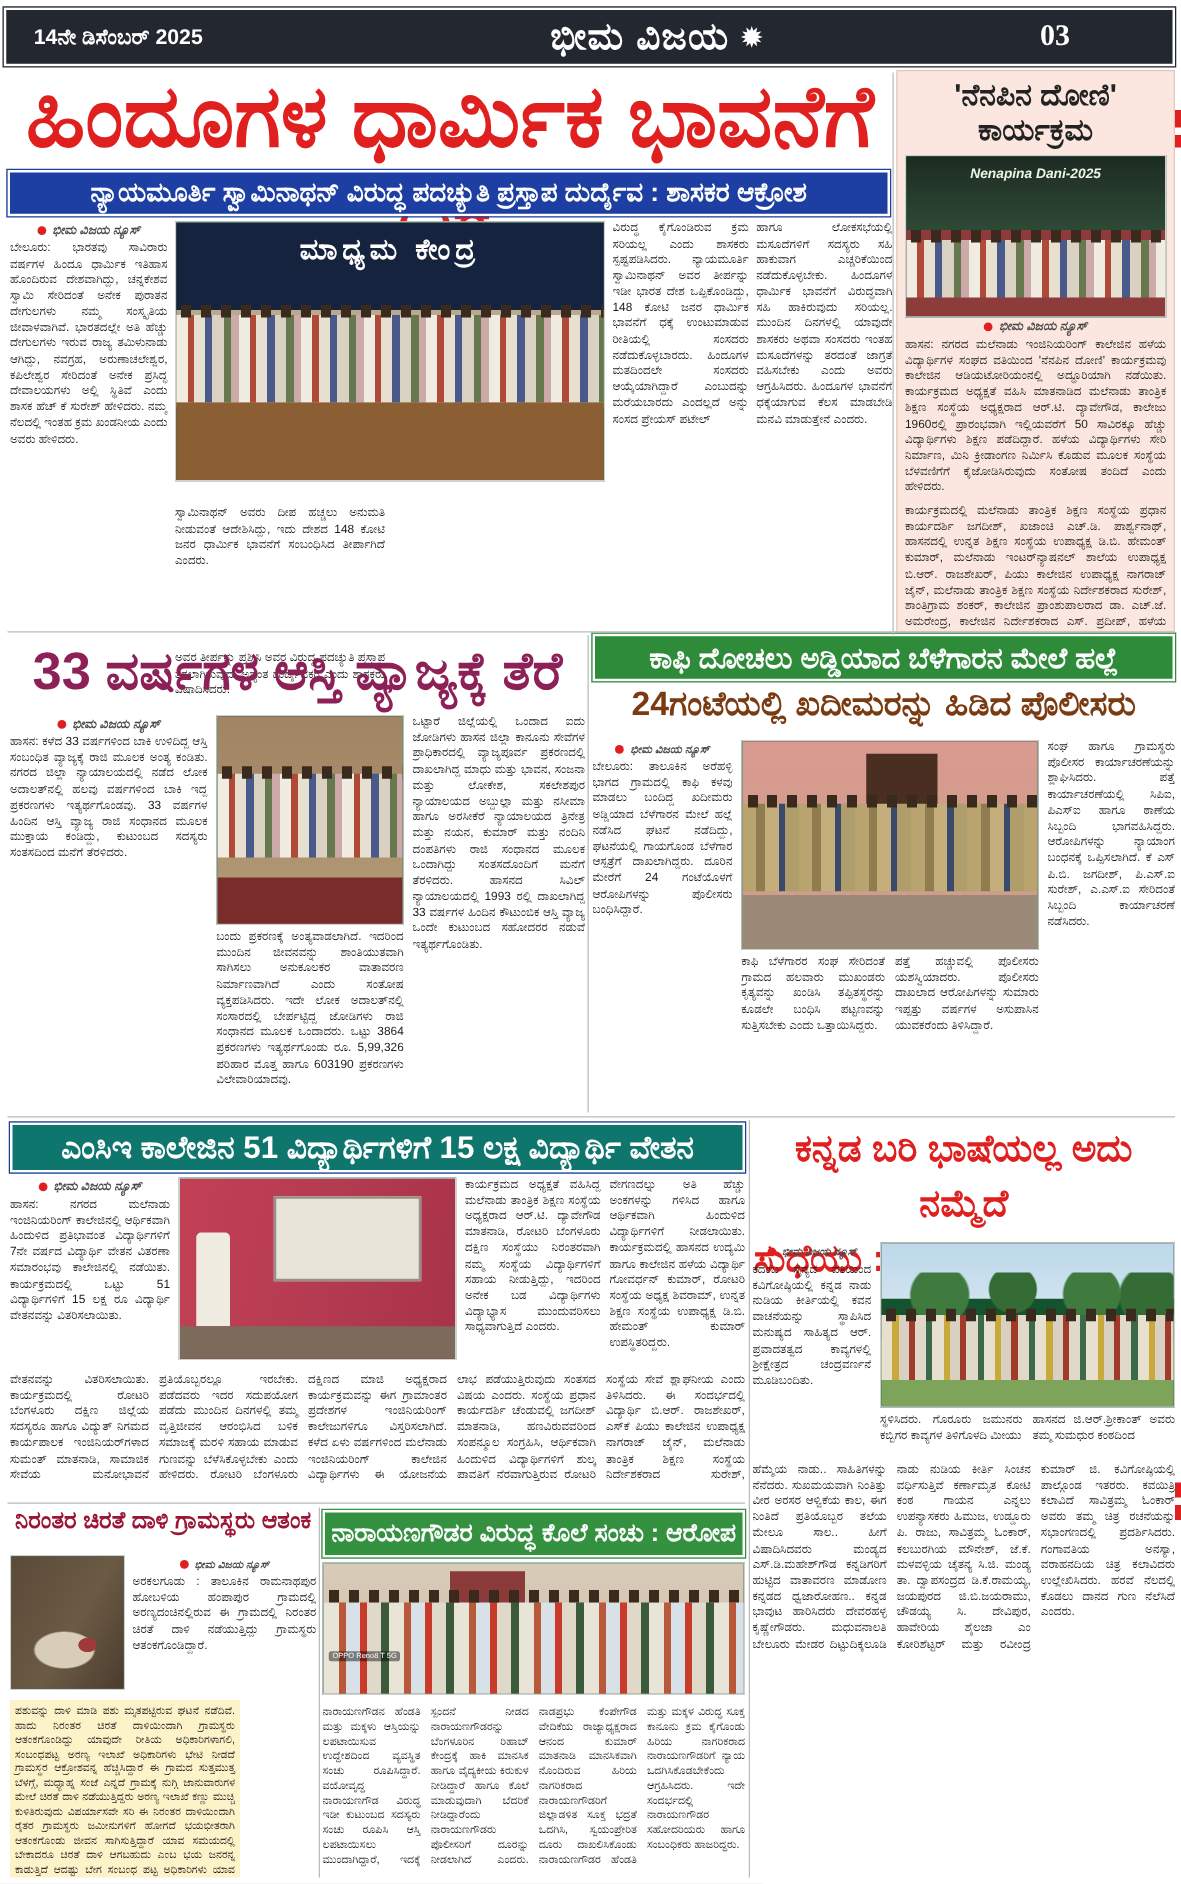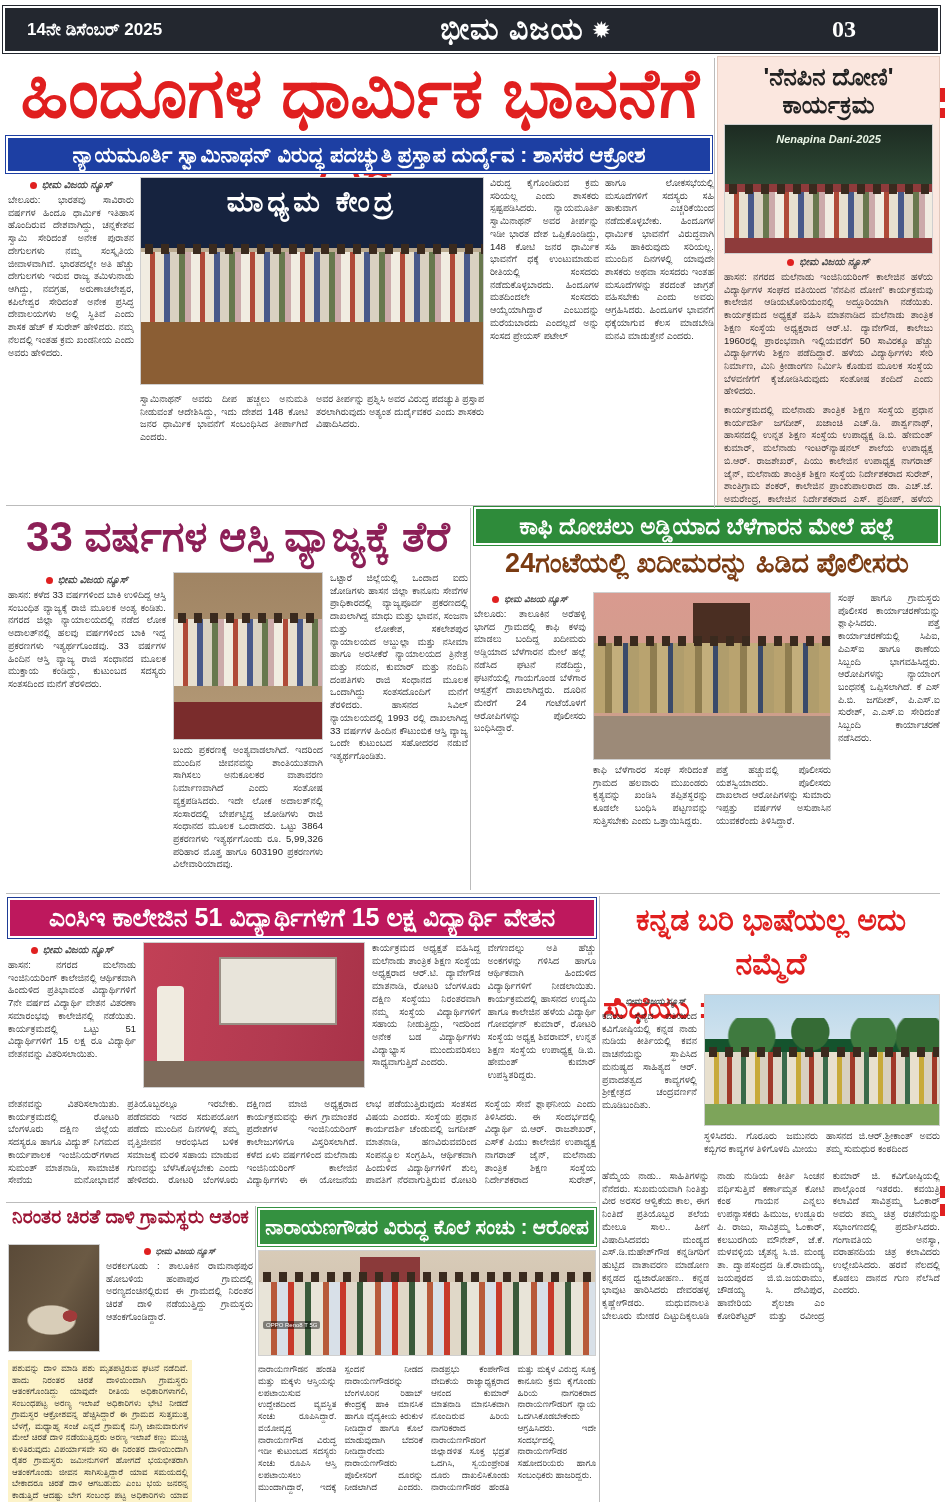--- a/index.html
+++ b/index.html
@@ -54,27 +54,27 @@
     <div style="width:126px;flex:0 0 auto;">
       <div class="byline">
           <span class="dot"></span>
           <span>ಭೀಮ ವಿಜಯ ನ್ಯೂಸ್</span>
         </div>
       <div class="kn" style="height:296px;">ಬೇಲೂರು: ಭಾರತವು ಸಾವಿರಾರು ವರ್ಷಗಳ ಹಿಂದೂ ಧಾರ್ಮಿಕ ಇತಿಹಾಸ ಹೊಂದಿರುವ ದೇಶವಾಗಿದ್ದು, ಚನ್ನಕೇಶವ ಸ್ವಾಮಿ ಸೇರಿದಂತೆ ಅನೇಕ ಪುರಾತನ ದೇಗುಲಗಳು ನಮ್ಮ ಸಂಸ್ಕೃತಿಯ ಜೀವಾಳವಾಗಿವೆ. ಭಾರತದಲ್ಲೇ ಅತಿ ಹೆಚ್ಚು ದೇಗುಲಗಳು ಇರುವ ರಾಜ್ಯ ತಮಿಳುನಾಡು ಆಗಿದ್ದು, ನವಗ್ರಹ, ಅರುಣಾಚಲೇಶ್ವರ, ಕಪಿಲೇಶ್ವರ ಸೇರಿದಂತೆ ಅನೇಕ ಪ್ರಸಿದ್ಧ ದೇವಾಲಯಗಳು ಅಲ್ಲಿ ಸ್ಥಿತಿವೆ ಎಂದು ಶಾಸಕ ಹೆಚ್ ಕೆ ಸುರೇಶ್ ಹೇಳಿದರು. ನಮ್ಮ ನೆಲದಲ್ಲಿ ಇಂತಹ ಕ್ರಮ ಖಂಡನೀಯ ಎಂದು ಅವರು ಹೇಳಿದರು.</div>
     </div>
     <div style="width:344px;flex:0 0 auto;">
       <div class="photo" style="width:344px;height:208px;">
         <div class="abs" style="left:0;top:0;right:0;height:34%;background:#16233f;"></div>
-        <div class="pbanner" style="top:8px;font-size:28px;letter-spacing:4px;color:#fff;">ಮಾಧ್ಯಮ ಕೇಂದ್ರ</div>
+        <div class="pbanner" style="top:8px;font-size:23px;letter-spacing:4px;color:#fff;">ಮಾಧ್ಯಮ ಕೇಂದ್ರ</div>
         <div class="abs" style="left:0;top:34%;right:0;height:38%;background:#b9a audio88f;background:#b9a98f;"></div>
         <div class="crowd" style="top:36%;height:34%;"></div>
         <div class="heads" style="top:32%;"></div>
         <div class="abs" style="left:0;bottom:0;right:0;height:30%;background:#8b5e34;"></div>
       </div>
-      <div style="display:flex;gap:8px;margin-top:8px;">
+      <div style="display:flex;gap:8px;margin-top:20px;flex-direction:column;">
         <div class="kn" style="width:168px;height:108px;">ಸ್ವಾಮಿನಾಥನ್ ಅವರು ದೀಪ ಹಚ್ಚಲು ಅನುಮತಿ ನೀಡುವಂತೆ ಆದೇಶಿಸಿದ್ದು, ಇದು ದೇಶದ 148 ಕೋಟಿ ಜನರ ಧಾರ್ಮಿಕ ಭಾವನೆಗೆ ಸಂಬಂಧಿಸಿದ ತೀರ್ಪಾಗಿದೆ ಎಂದರು.</div>
         <div class="kn" style="width:168px;height:108px;">ಅವರ ತೀರ್ಪನ್ನು ಪ್ರಶ್ನಿಸಿ ಅವರ ವಿರುದ್ಧ ಪದಚ್ಯುತಿ ಪ್ರಸ್ತಾಪ ತರಲಾಗಿರುವುದು ಅತ್ಯಂತ ದುರ್ದೈವಕರ ಎಂದು ಶಾಸಕರು ವಿಷಾದಿಸಿದರು.</div>
       </div>
     </div>
     <div class="kn" style="flex:1;height:326px;">ವಿರುದ್ಧ ಕೈಗೊಂಡಿರುವ ಕ್ರಮ ಸರಿಯಲ್ಲ ಎಂದು ಶಾಸಕರು ಸ್ಪಷ್ಟಪಡಿಸಿದರು. ನ್ಯಾಯಮೂರ್ತಿ ಸ್ವಾಮಿನಾಥನ್ ಅವರ ತೀರ್ಪನ್ನು ಇಡೀ ಭಾರತ ದೇಶ ಒಪ್ಪಿಕೊಂಡಿದ್ದು, 148 ಕೋಟಿ ಜನರ ಧಾರ್ಮಿಕ ಭಾವನೆಗೆ ಧಕ್ಕೆ ಉಂಟುಮಾಡುವ ರೀತಿಯಲ್ಲಿ ಸಂಸದರು ನಡೆದುಕೊಳ್ಳಬಾರದು. ಹಿಂದೂಗಳ ಮತದಿಂದಲೇ ಸಂಸದರು ಆಯ್ಕೆಯಾಗಿದ್ದಾರೆ ಎಂಬುದನ್ನು ಮರೆಯಬಾರದು ಎಂದಲ್ಲದೆ ಅನ್ನು ಸಂಸದ ಪ್ರೇಯಸ್ ಪಟೇಲ್</div>
     <div class="kn" style="flex:1;height:326px;">ಹಾಗೂ ಲೋಕಸಭೆಯಲ್ಲಿ ಮಸೂದೆಗಳಿಗೆ ಸದಸ್ಯರು ಸಹಿ ಹಾಕುವಾಗ ಎಚ್ಚರಿಕೆಯಿಂದ ನಡೆದುಕೊಳ್ಳಬೇಕು. ಹಿಂದೂಗಳ ಧಾರ್ಮಿಕ ಭಾವನೆಗೆ ವಿರುದ್ಧವಾಗಿ ಸಹಿ ಹಾಕಿರುವುದು ಸರಿಯಲ್ಲ. ಮುಂದಿನ ದಿನಗಳಲ್ಲಿ ಯಾವುದೇ ಶಾಸಕರು ಅಥವಾ ಸಂಸದರು ಇಂತಹ ಮಸೂದೆಗಳನ್ನು ತರದಂತೆ ಜಾಗ್ರತೆ ವಹಿಸಬೇಕು ಎಂದು ಅವರು ಆಗ್ರಹಿಸಿದರು. ಹಿಂದೂಗಳ ಭಾವನೆಗೆ ಧಕ್ಕೆಯಾಗುವ ಕೆಲಸ ಮಾಡಬೇಡಿ ಮನವಿ ಮಾಡುತ್ತೇನೆ ಎಂದರು.</div>
   </div>
 
   <div class="abs" style="left:717px;top:56px;width:223px;height:452px;background:#fbe7df;border:1px solid #e3c9bd;box-sizing:border-box;padding:4px 6px;">
     <div style="font-size:24px;font-weight:bold;color:#222;text-align:center;margin:2px 0 5px 0;">'ನೆನಪಿನ ದೋಣಿ' ಕಾರ್ಯಕ್ರಮ</div>
@@ -135,21 +135,21 @@
         <div class="abs" style="left:0;bottom:0;right:0;height:26%;background:#9c8a78;"></div>
       </div>
       <div style="display:flex;gap:8px;margin-top:4px;">
         <div class="kn" style="width:115px;height:120px;">ಕಾಫಿ ಬೆಳೆಗಾರರ ಸಂಘ ಸೇರಿದಂತೆ ಗ್ರಾಮದ ಹಲವಾರು ಮುಖಂಡರು ಕೃತ್ಯವನ್ನು ಖಂಡಿಸಿ ತಪ್ಪಿತಸ್ಥರನ್ನು ಕೂಡಲೇ ಬಂಧಿಸಿ ಪಟ್ಟಣವನ್ನು ಸುತ್ತಿಸಬೇಕು ಎಂದು ಒತ್ತಾಯಿಸಿದ್ದರು.</div>
         <div class="kn" style="width:115px;height:120px;">ಪತ್ತೆ ಹಚ್ಚುವಲ್ಲಿ ಪೊಲೀಸರು ಯಶಸ್ವಿಯಾದರು. ಪೊಲೀಸರು ದಾಖಲಾದ ಆರೋಪಿಗಳನ್ನು ಸುಮಾರು ಇಪ್ಪತ್ತು ವರ್ಷಗಳ ಅಸುಪಾಸಿನ ಯುವಕರೆಂದು ತಿಳಿಸಿದ್ದಾರೆ.</div>
       </div>
     </div>
     <div class="kn" style="flex:1;height:298px;">ಸಂಘ ಹಾಗೂ ಗ್ರಾಮಸ್ಥರು ಪೊಲೀಸರ ಕಾರ್ಯಾಚರಣೆಯನ್ನು ಶ್ಲಾಘಿಸಿದರು. ಪತ್ತೆ ಕಾರ್ಯಾಚರಣೆಯಲ್ಲಿ ಸಿಪಿಐ, ಪಿಎಸ್‌ಐ ಹಾಗೂ ಠಾಣೆಯ ಸಿಬ್ಬಂದಿ ಭಾಗವಹಿಸಿದ್ದರು. ಆರೋಪಿಗಳನ್ನು ನ್ಯಾಯಾಂಗ ಬಂಧನಕ್ಕೆ ಒಪ್ಪಿಸಲಾಗಿದೆ. ಕೆ ಎಸ್ ಪಿ.ಬಿ. ಜಗದೀಶ್, ಪಿ.ಎಸ್.ಐ ಸುರೇಶ್, ಎ.ಎಸ್.ಐ ಸೇರಿದಂತೆ ಸಿಬ್ಬಂದಿ ಕಾರ್ಯಾಚರಣೆ ನಡೆಸಿದರು.</div>
   </div>
 
-  <div class="abs bar" style="left:8px;top:898px;width:588px;height:40px;background:#be185d;font-size:25px;border:2px solid #fff;outline:1px solid #1e3c96;">ಎಂಸಿಇ ಕಾಲೇಜಿನ 51 ವಿದ್ಯಾರ್ಥಿಗಳಿಗೆ 15 ಲಕ್ಷ ವಿದ್ಯಾರ್ಥಿ ವೇತನ</div>
+  <div class="abs bar" style="left:8px;top:898px;width:588px;height:40px;background:#0f766e;font-size:25px;border:2px solid #fff;outline:1px solid #1e3c96;">ಎಂಸಿಇ ಕಾಲೇಜಿನ 51 ವಿದ್ಯಾರ್ಥಿಗಳಿಗೆ 15 ಲಕ್ಷ ವಿದ್ಯಾರ್ಥಿ ವೇತನ</div>
   <div class="abs" style="left:8px;top:942px;width:588px;height:150px;display:flex;gap:7px;">
     <div style="width:128px;flex:0 0 auto;">
       <div class="byline">
           <span class="dot"></span>
           <span>ಭೀಮ ವಿಜಯ ನ್ಯೂಸ್</span>
         </div>
       <div class="kn" style="height:126px;">ಹಾಸನ: ನಗರದ ಮಲೆನಾಡು ಇಂಜಿನಿಯರಿಂಗ್ ಕಾಲೇಜಿನಲ್ಲಿ ಆರ್ಥಿಕವಾಗಿ ಹಿಂದುಳಿದ ಪ್ರತಿಭಾವಂತ ವಿದ್ಯಾರ್ಥಿಗಳಿಗೆ 7ನೇ ವರ್ಷದ ವಿದ್ಯಾರ್ಥಿ ವೇತನ ವಿತರಣಾ ಸಮಾರಂಭವು ಕಾಲೇಜಿನಲ್ಲಿ ನಡೆಯಿತು. ಕಾರ್ಯಕ್ರಮದಲ್ಲಿ ಒಟ್ಟು 51 ವಿದ್ಯಾರ್ಥಿಗಳಿಗೆ 15 ಲಕ್ಷ ರೂ ವಿದ್ಯಾರ್ಥಿ ವೇತನವನ್ನು ವಿತರಿಸಲಾಯಿತು.</div>
     </div>
     <div class="photo" style="width:222px;height:146px;flex:0 0 auto;">
       <div class="abs" style="left:0;top:0;right:0;bottom:0;background:linear-gradient(100deg,#c24056,#b23a50 60%,#a83248);"></div>

